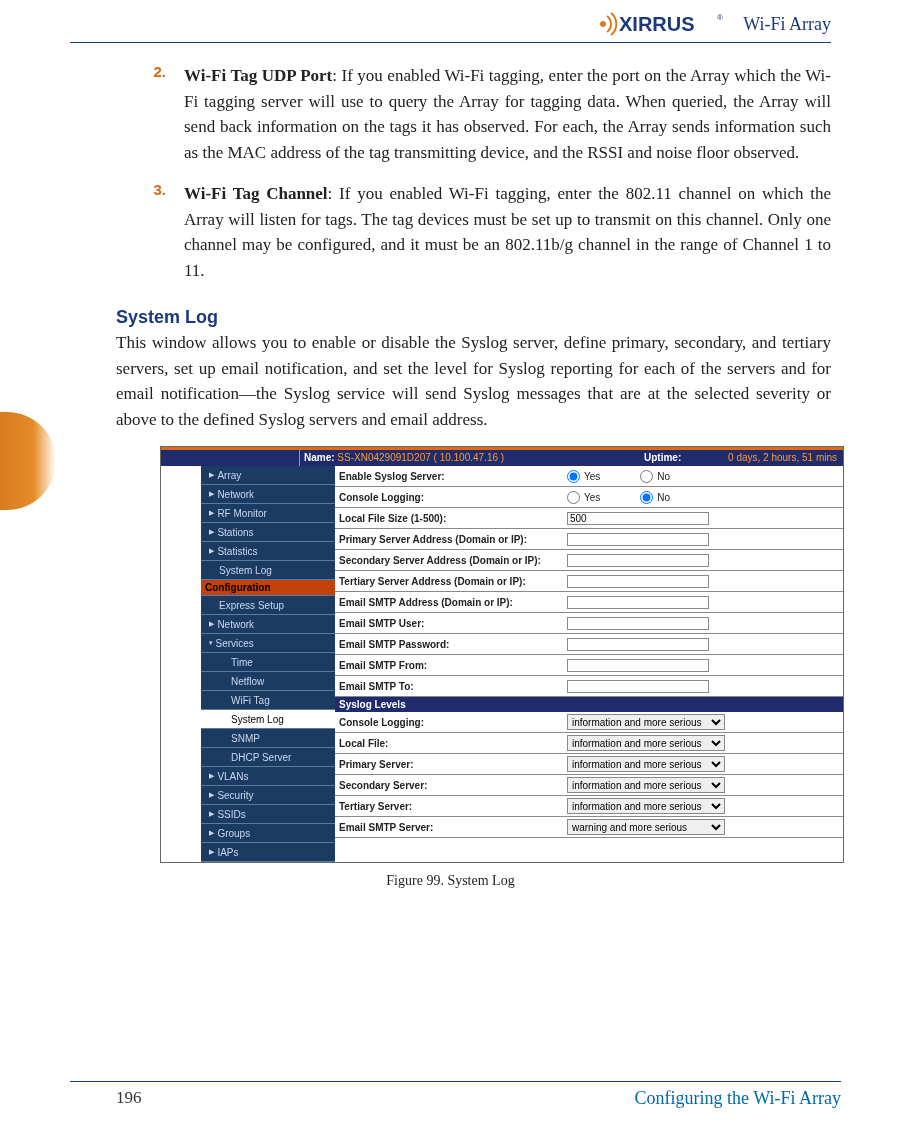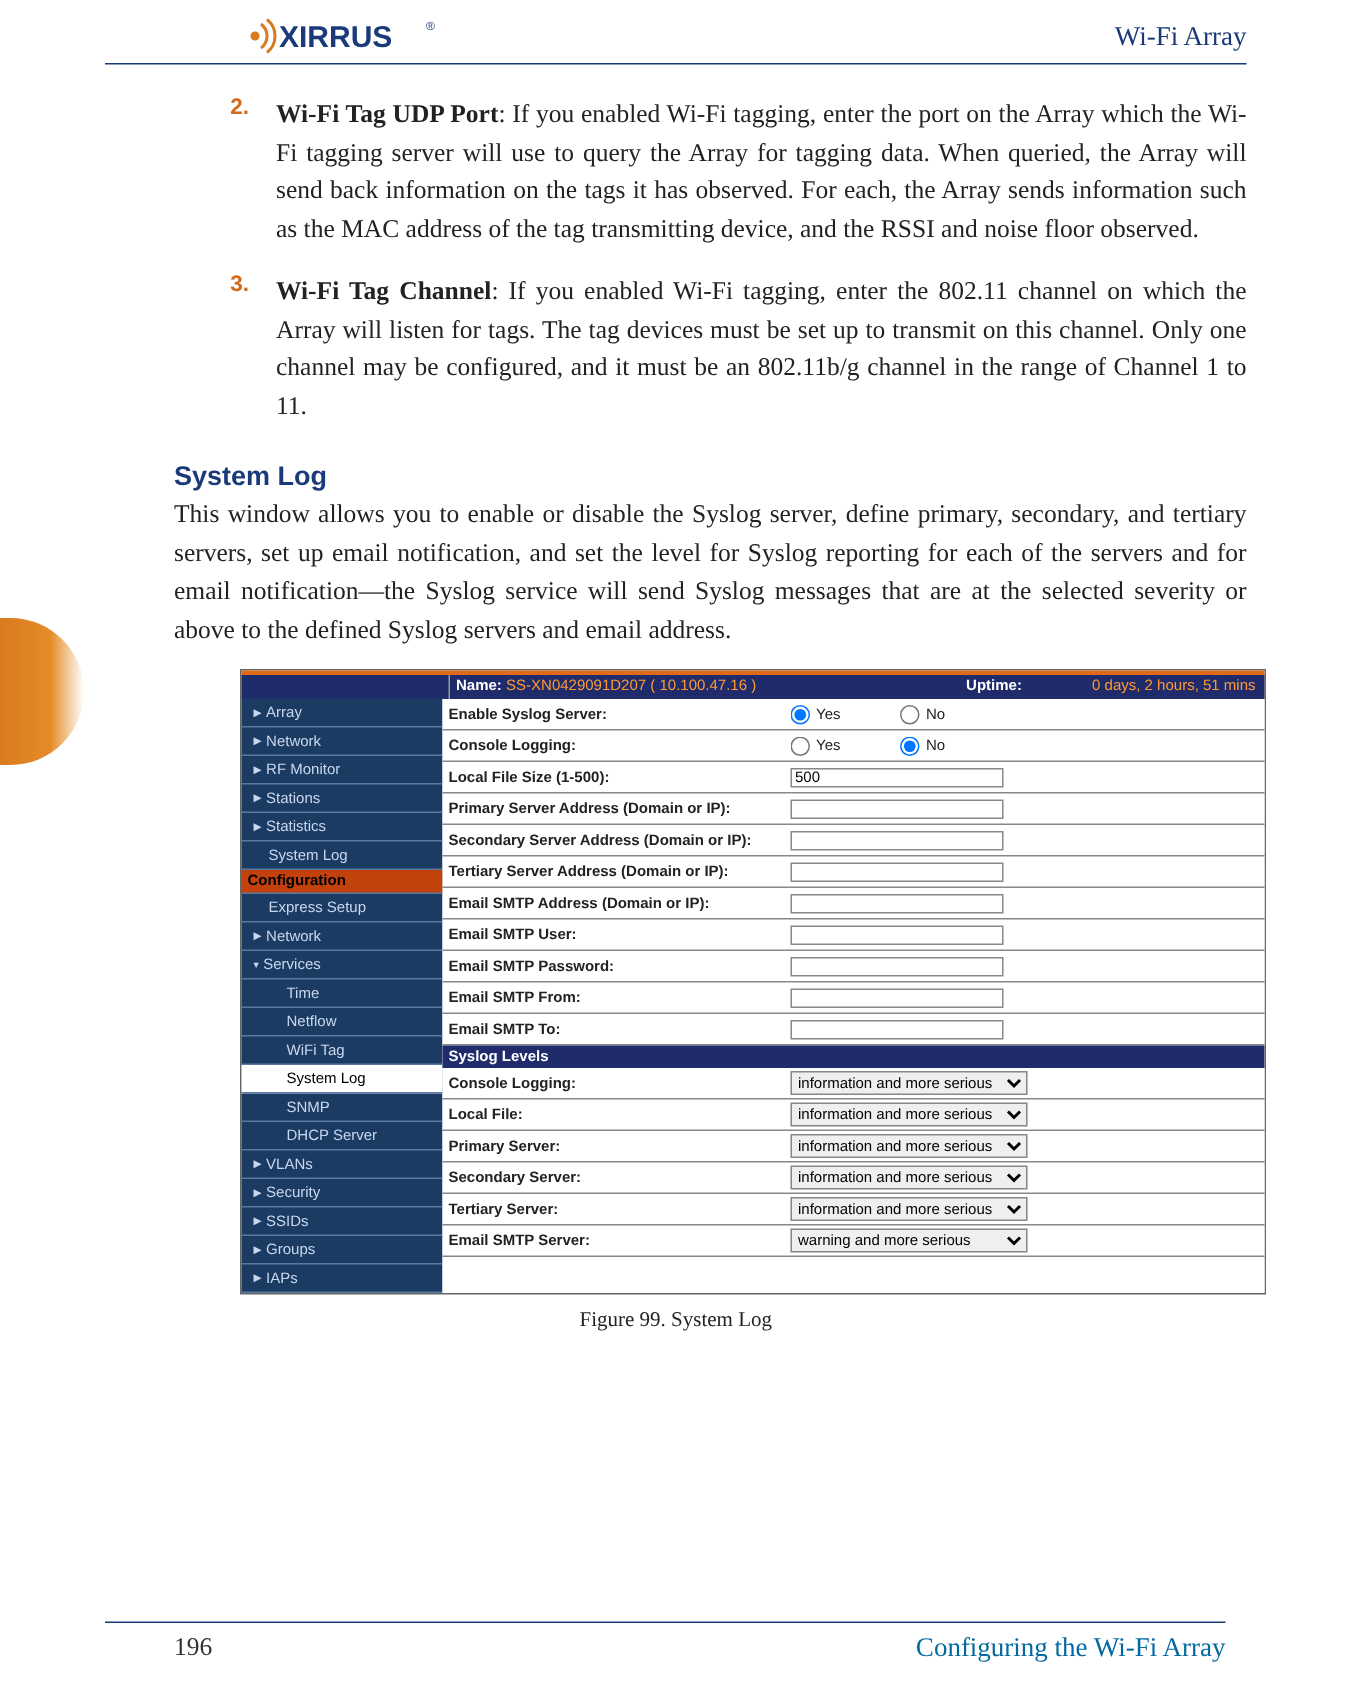--- a/index.html
+++ b/index.html
@@ -14,21 +14,21 @@
     width: 901px;
     min-height: 1137px;
     margin: 0 auto;
     position: relative;
     box-sizing: border-box;
     padding: 10px 70px 20px 70px;
   }
   
   .hdr {
     display: flex;
-    justify-content: space-between;
+    justify-content: flex-end;
     align-items: center;
     padding: 0 0 4px 90px;
     border-bottom: 1px solid #1a3a7a;
   }
   .logo-svg { }
   .hdr-right {
     color: #1a3a7a;
     font-family: Georgia, serif;
     font-size: 18px;
   }
@@ -93,21 +93,21 @@
   .status-left { width: 134px; padding-left: 4px; font-weight: bold; margin-top: 24px; }
   .status-mid {
     flex: 1 1 auto;
     border-left: 1px solid #999;
     padding-left: 4px;
     font-weight: bold;
   }
   .status-mid .val { color: #ff9a33; font-weight: normal; }
   .status-right { padding-right: 6px; font-weight: bold; }
   .status-right .val { color: #ff9a33; font-weight: normal; padding-left: 44px; }
-  .fig-body { display: flex; }
+  .fig-body { display: flex; padding-left: 40px; }
   .sidebar {
     width: 134px;
     background: #1c3b63;
     color: #c8d7ef;
     font-size: 10px;
   }
   .sidebar .si {
     padding: 2px 4px 2px 8px;
     border-bottom: 1px solid #5a7aa3;
     display: flex;
@@ -162,21 +162,21 @@
   .fig-caption {
     text-align: center;
     font-family: 'Palatino Linotype', Palatino, Georgia, serif;
     font-size: 14px;
     margin-top: 10px;
   }
   
   .footer {
     position: absolute;
     bottom: 28px;
-    left: 70px; right: 84px;
+    left: 70px; right: 60px;
     border-top: 1px solid #1a3a7a;
     display: flex;
     justify-content: space-between;
     padding: 6px 0 0 46px;
   }
   .page-num { font-family: Georgia, serif; font-size: 17px; color: #333; }
   .footer-right { color: #0369a1; font-family: Georgia, serif; font-size: 18px; }
 </style>
 </head>
 <body>

